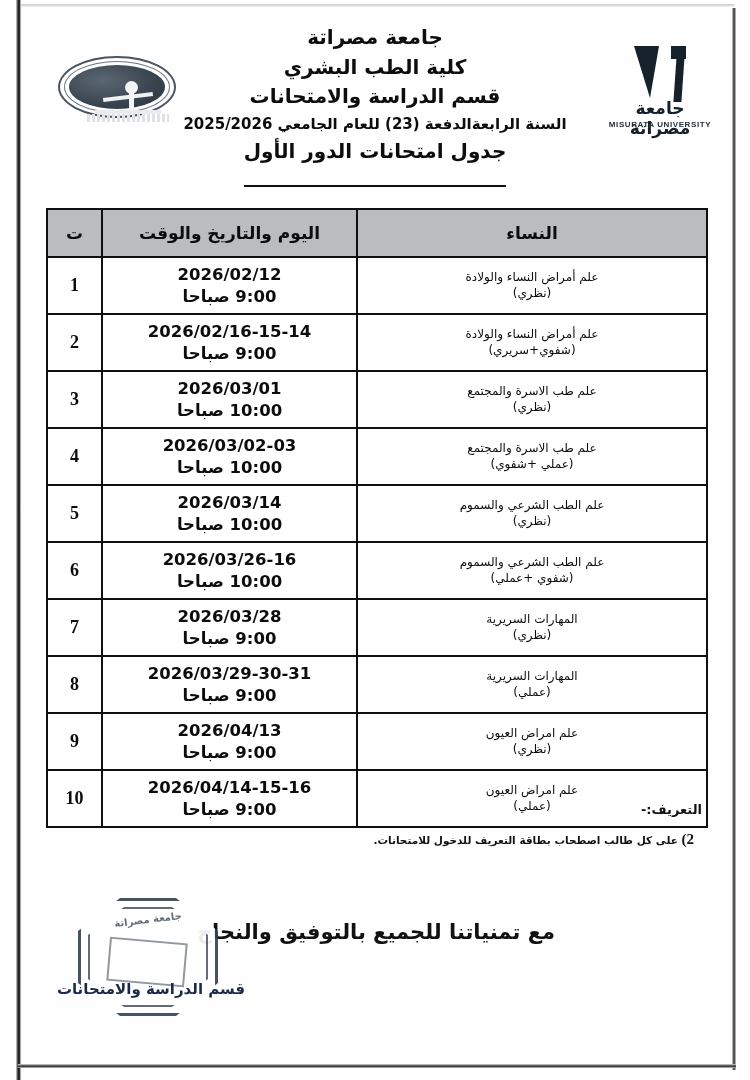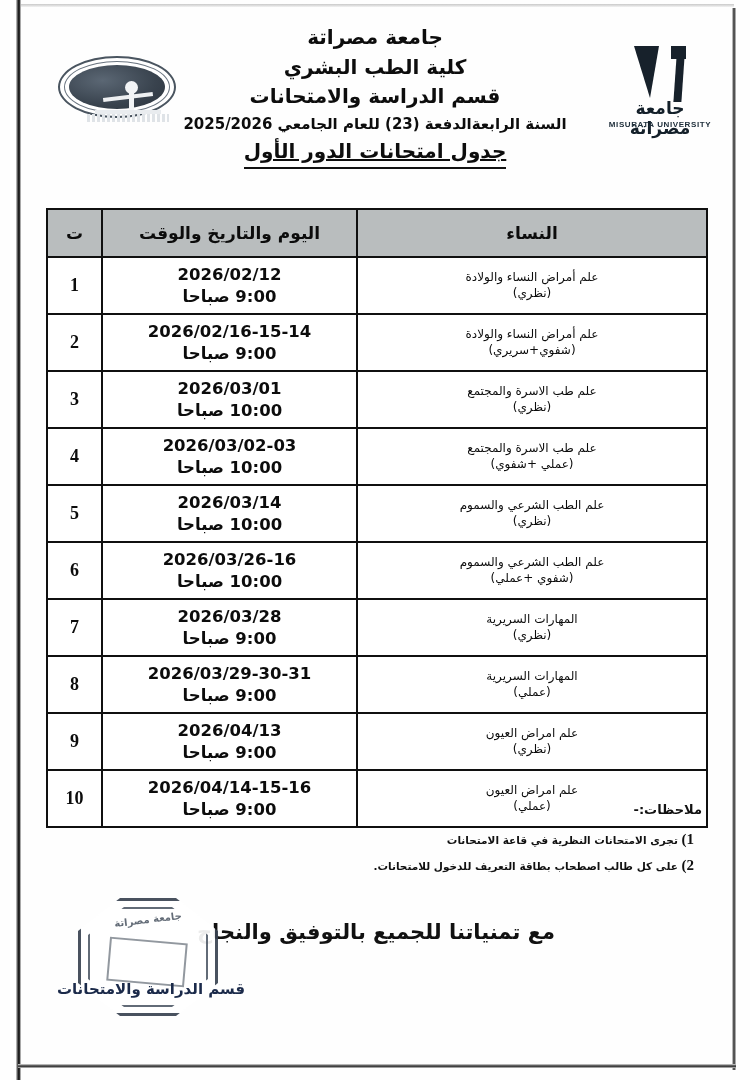--- a/index.html
+++ b/index.html
@@ -52,22 +52,21 @@
   }
   .hdr-1 { font-size: 20px; }
   .hdr-2 { font-size: 20px; margin-top: 2px; }
   .hdr-3 { font-size: 20px; margin-top: 2px; }
   .hdr-4 { font-size: 15px; margin-top: 3px; }
   .hdr-5 {
     font-size: 20px;
     margin-top: 4px;
     display: inline-block;
     border-bottom: 2px solid #111;
-    padding-bottom: 1px;
-    text-decoration: underline;
+    padding-bottom: 19px;
   }
 
   
   .logo-left {
     position: absolute;
     left: 58px; top: 56px;
     width: 118px; height: 62px;
   }
   .logo-left .oval-outer {
     position: absolute; inset: 0;
@@ -429,23 +428,22 @@
           </td>
           <td class="cell-datetime">
             <span class="dt-date">2026/04/14-15-16</span>
             <span class="dt-time">9:00 صباحا</span>
           </td>
           <td class="cell-num">10</td>
         </tr>
       </tbody>
   </table>
 
-  <div class="notes-label">ملاحظات:-</div>
+  <div class="notes-label">التعريف:-</div>
   <div class="notes-list">
-      <div class="note-item"><span class="note-num">1)</span> <span>تجرى الامتحانات النظرية في قاعة الامتحانات</span></div>
       <div class="note-item"><span class="note-num">2)</span> <span>على كل طالب اصطحاب بطاقة التعريف للدخول للامتحانات.</span></div>
     </div>
   <div class="closing-line">مع تمنياتنا للجميع بالتوفيق والنجاح</div>
 
   <div class="stamp">
     <div class="poly"></div>
     <div class="poly-inner"></div>
     <div class="stamp-top-text">جامعة مصراتة</div>
     <div class="stamp-mid"></div>
   </div>

